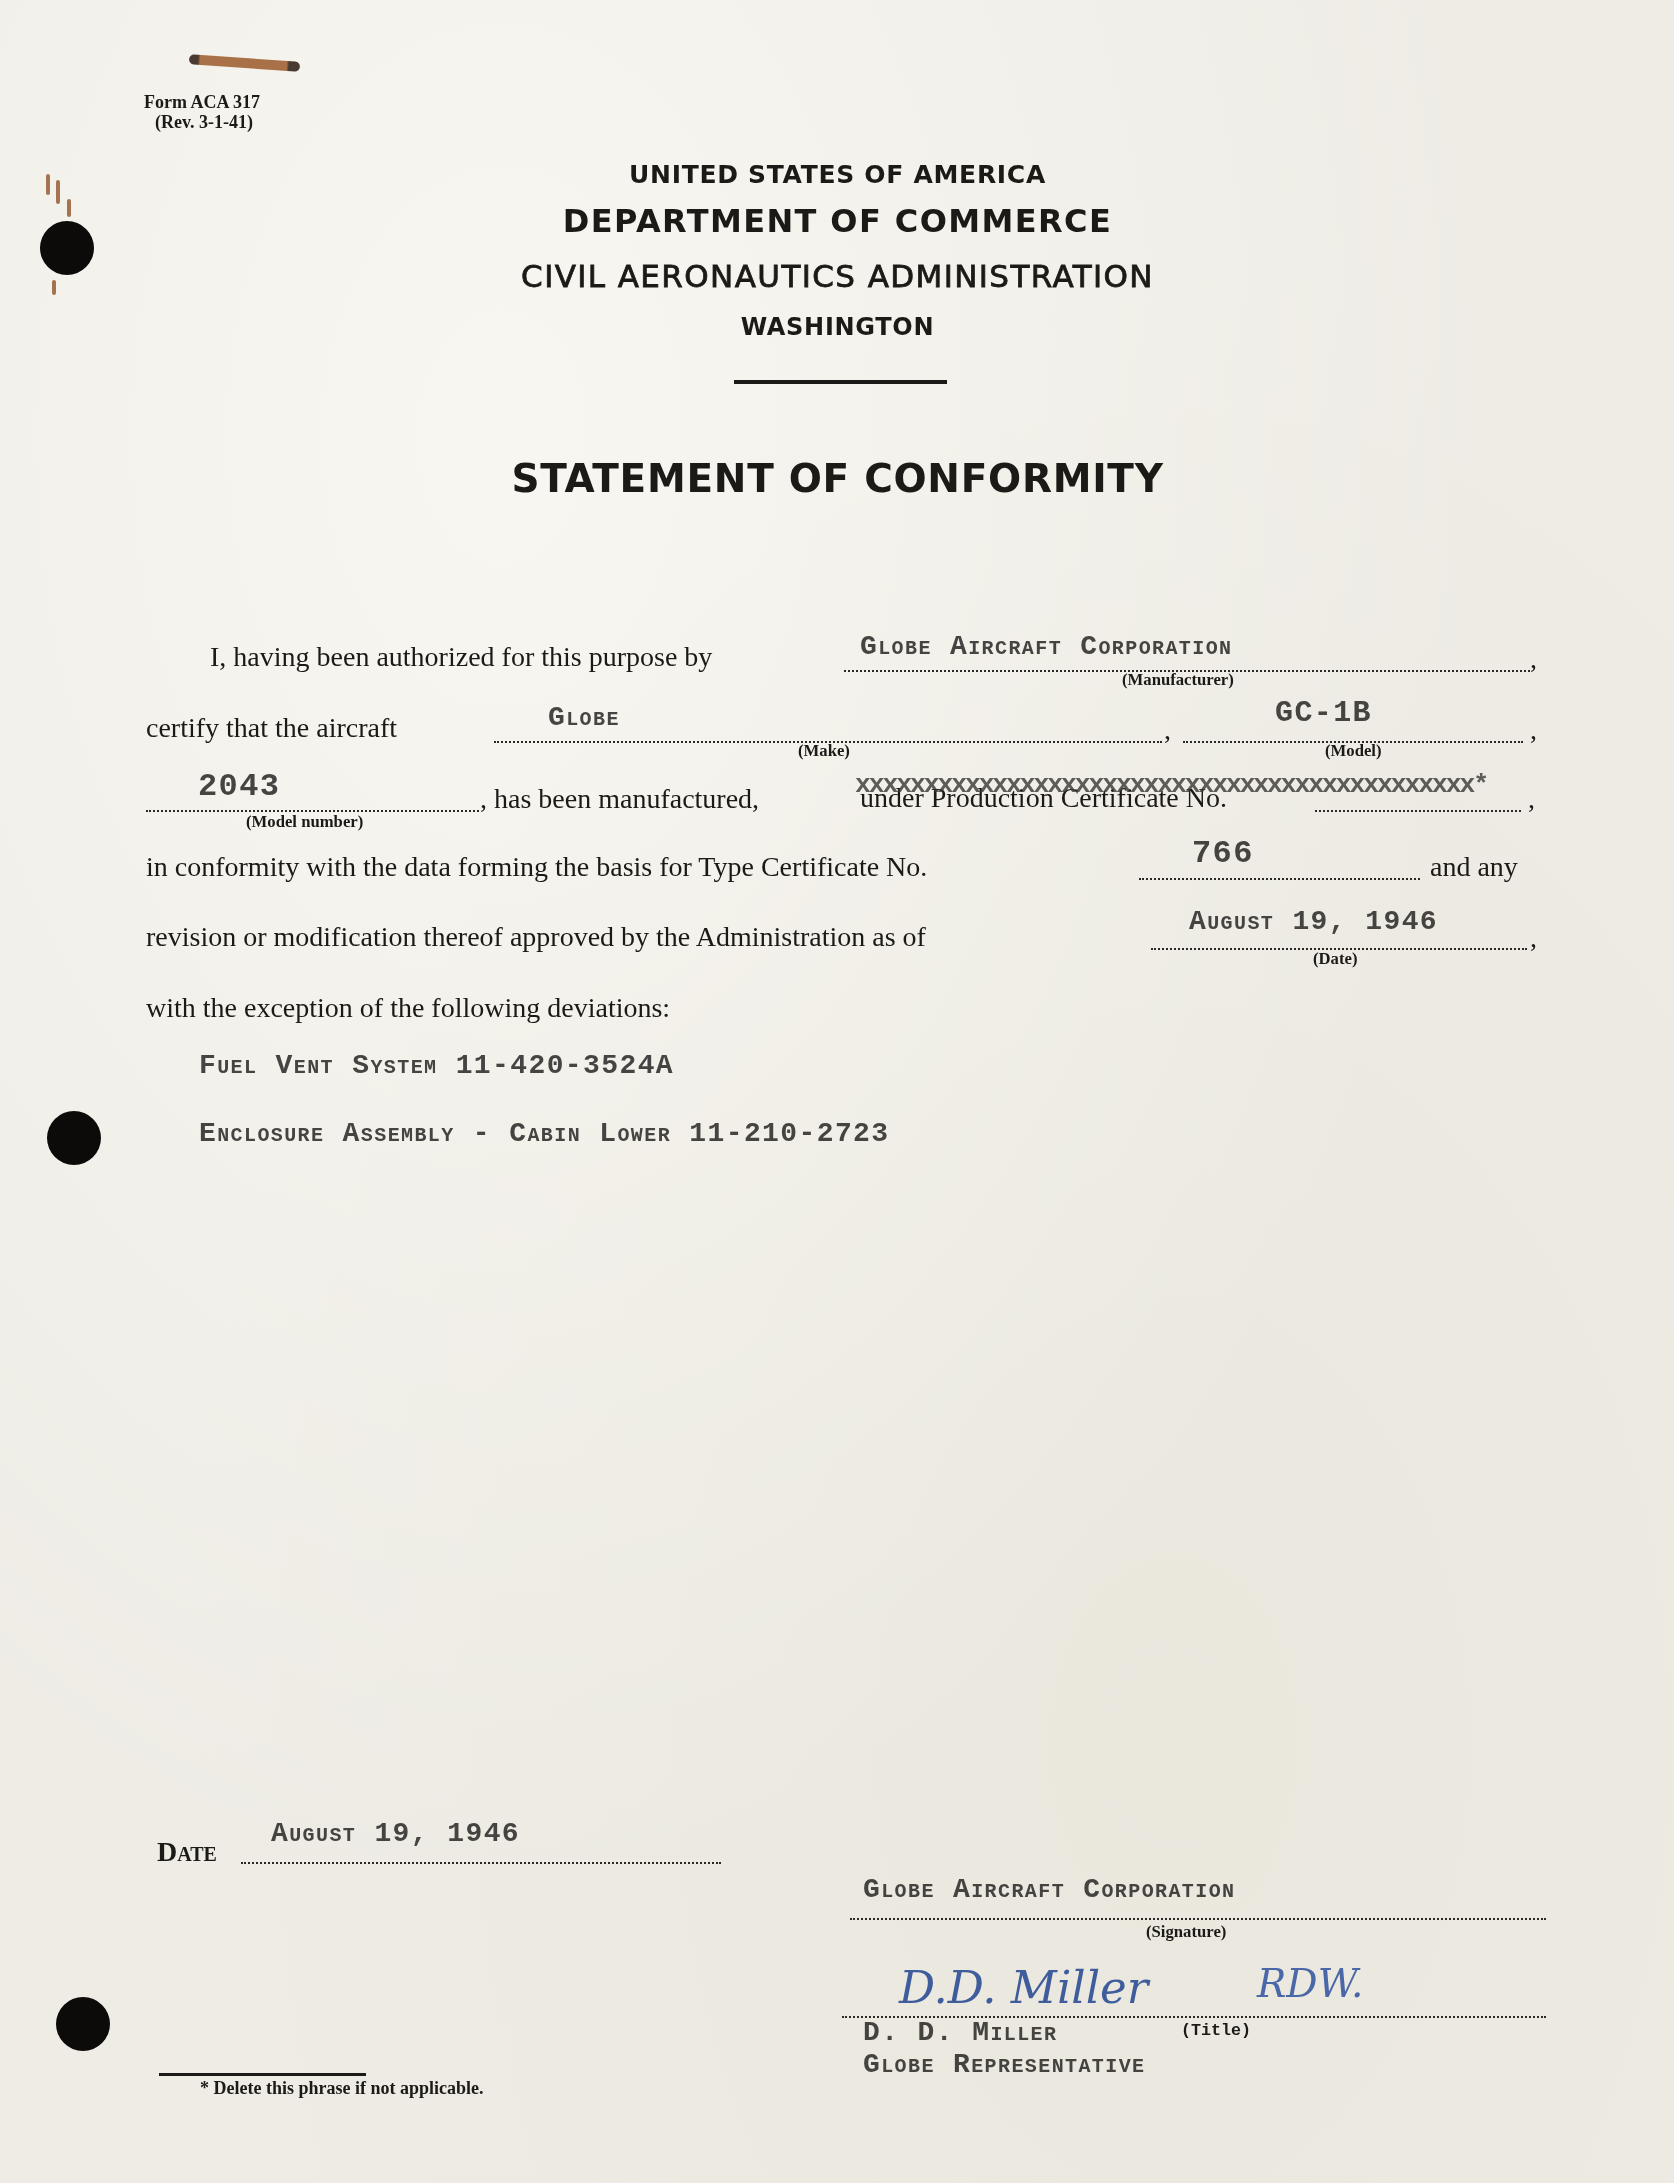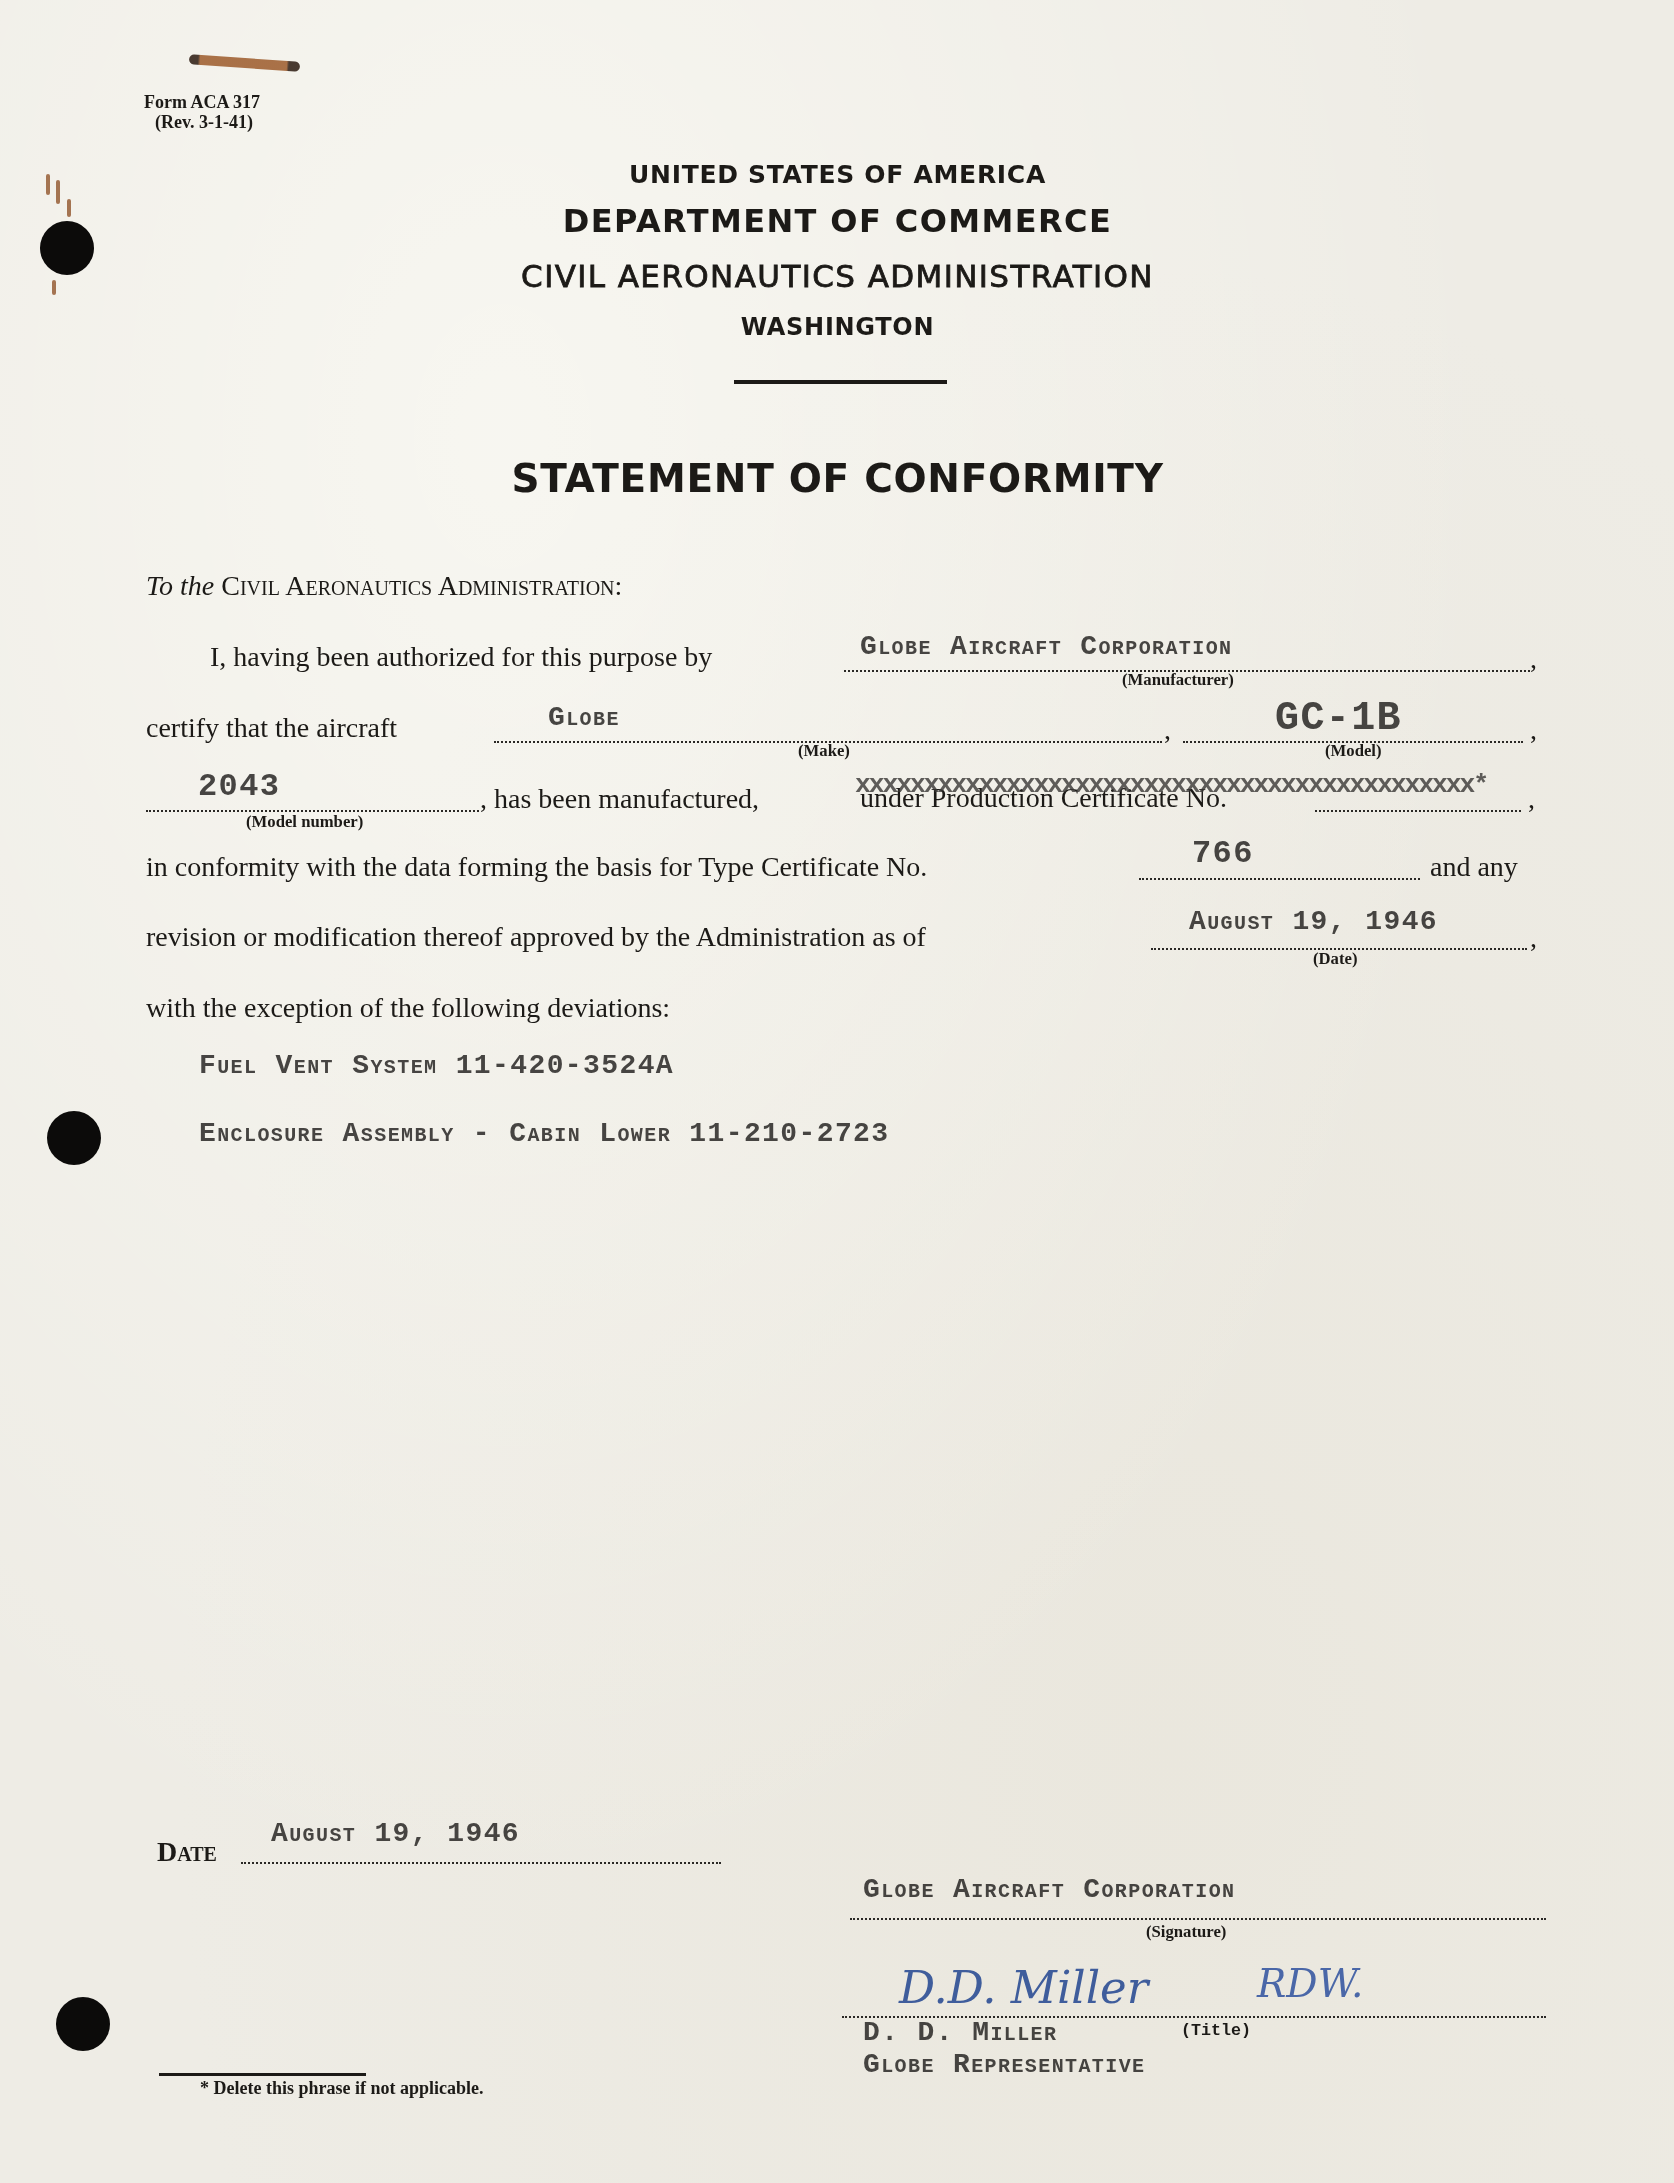--- a/index.html
+++ b/index.html
@@ -80,39 +80,35 @@
   <div class="abs form-id" style="left:155px; top:113px;">(Rev. 3-1-41)</div>
 
   <div class="abs hdr hdr1">UNITED STATES OF AMERICA</div>
   <div class="abs hdr hdr2">DEPARTMENT OF COMMERCE</div>
   <div class="abs hdr hdr4">WASHINGTON</div>
   <div class="abs hdr hdr3">CIVIL AERONAUTICS ADMINISTRATION</div>
   <div class="hdr-rule"></div>
 
   <div class="abs title">STATEMENT OF CONFORMITY</div>
 
-  <div class="abs body-text" style="left:146px; top:569px;">
-    <span class="italic">To the</span>
-    <span class="smallcaps">Civil Aeronautics Administration:</span>
-  </div>
 
   <div class="abs body-text" style="left:210px; top:640px;">I, having been authorized for this purpose by</div>
   <div class="dotted" style="left:844px; top:670px; width:686px;"></div>
   <div class="abs body-text" style="left:1530px; top:642px;">,</div>
   <div class="abs typed" style="left:860px; top:631px;">Globe Aircraft Corporation</div>
   <div class="abs caption" style="left:1122px; top:670px;">(Manufacturer)</div>
 
   <div class="abs body-text" style="left:146px; top:711px;">certify that the aircraft</div>
   <div class="dotted" style="left:494px; top:741px; width:668px;"></div>
   <div class="abs body-text" style="left:1164px; top:713px;">,</div>
   <div class="abs typed" style="left:548px; top:702px;">Globe</div>
   <div class="abs caption" style="left:798px; top:741px;">(Make)</div>
   <div class="dotted" style="left:1183px; top:741px; width:340px;"></div>
   <div class="abs body-text" style="left:1530px; top:713px;">,</div>
-  <div class="abs typed" style="left:1275px; top:696px; font-size:40px;">GC-1B</div>
+  <div class="abs typed" style="left:1275px; top:696px; font-size:30px;">GC-1B</div>
   <div class="abs caption" style="left:1325px; top:741px;">(Model)</div>
 
   <div class="dotted" style="left:146px; top:810px; width:333px;"></div>
   <div class="abs typed" style="left:198px; top:768px; font-size:32px; font-variant:normal;">2043</div>
   <div class="abs caption" style="left:246px; top:812px;">(Model number)</div>
   <div class="abs body-text" style="left:480px; top:782px;">, has been manufactured,</div>
   <div class="abs struck-text" style="left:860px; top:782px;">under Production Certificate No.</div>
   <div class="dotted" style="left:1315px; top:810px; width:206px;"></div>
   <div class="abs body-text" style="left:1528px; top:782px;">,</div>
   <div class="abs strike-x" style="left:855px; top:770px;">xxxxxxxxxxxxxxxxxxxxxxxxxxxxxxxxxxxxxxxxxxxxx*</div>

